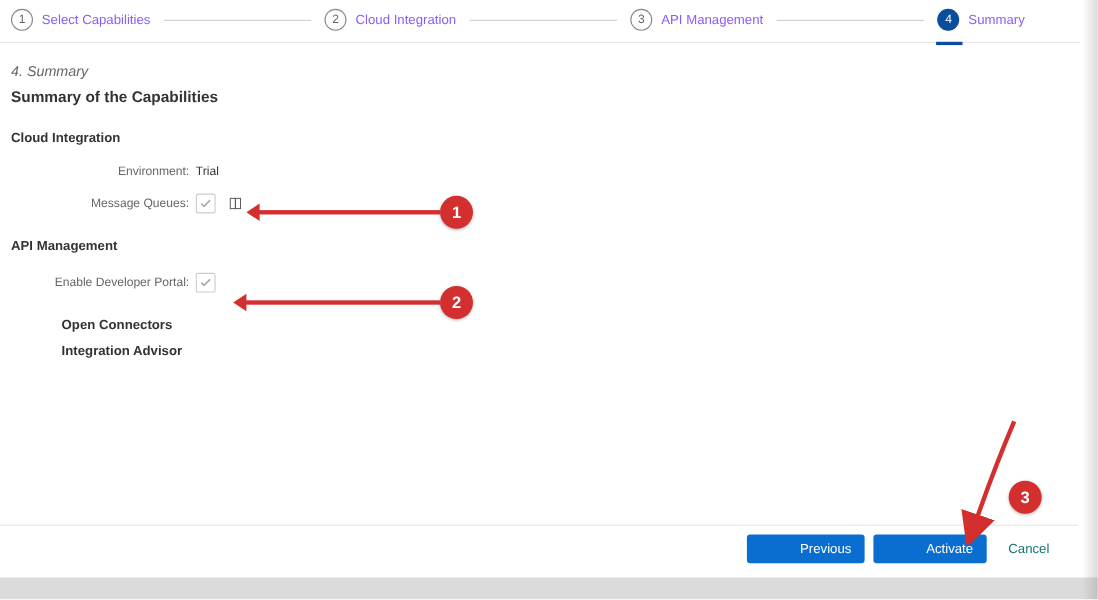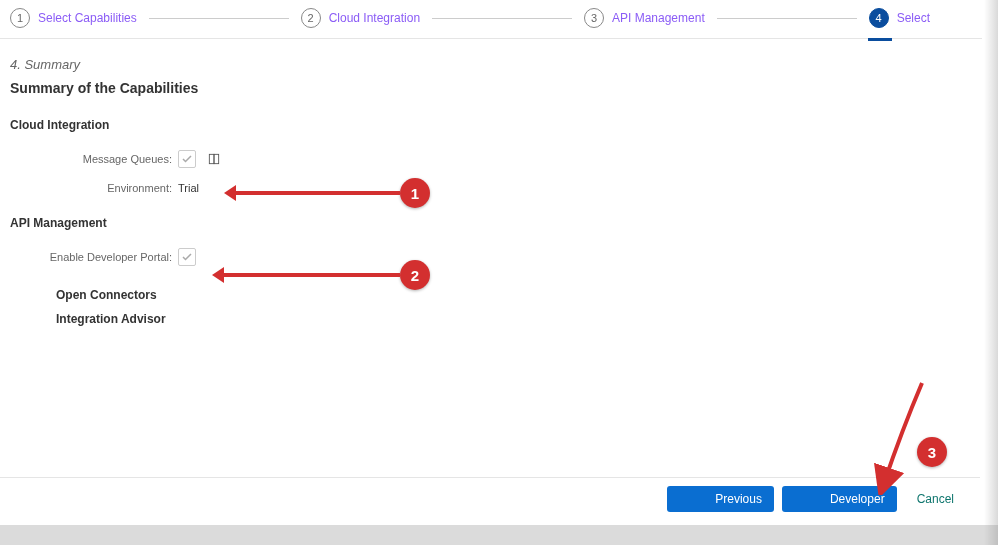--- a/index.html
+++ b/index.html
@@ -237,49 +237,49 @@
     <div class="step">
       <div class="step-circle">3</div>
       <div class="step-label">API Management</div>
     </div>
     <div class="step-connector"></div>
     <div class="step">
       <div class="step-circle active">
         <span>4</span>
         <div class="active-underline"></div>
       </div>
-      <div class="step-label">Select</div>
+      <div class="step-label">Summary</div>
     </div>
     <div style="flex:0.3"></div>
   </div>
 
   <div class="content">
     <div class="heading-num">4. Summary</div>
     <div class="heading-main">Summary of the Capabilities</div>
 
     <div class="section-gap">
       <div class="section-heading">Cloud Integration</div>
+      <div class="field-row">
+        <div class="field-label">Environment:</div>
+        <div class="field-value">Trial</div>
+      </div>
       <div class="field-row">
         <div class="field-label">Message Queues:</div>
         <div class="checkbox-look">
           <svg width="12" height="12" viewBox="0 0 24 24" fill="none" stroke="#aaa" stroke-width="3">
               <polyline points="20 6 9 17 4 12"></polyline>
             </svg>
         </div>
         <div class="copy-icon">
           <svg width="14" height="14" viewBox="0 0 24 24" fill="none" stroke-width="1.5">
               <rect x="4" y="4" width="8" height="16"></rect>
               <rect x="12" y="4" width="8" height="16"></rect>
             </svg>
         </div>
       </div>
-      <div class="field-row">
-        <div class="field-label">Environment:</div>
-        <div class="field-value">Trial</div>
-      </div>
     </div>
 
     <div class="section-gap">
       <div class="section-heading">API Management</div>
       <div class="field-row">
         <div class="field-label">Enable Developer Portal:</div>
         <div class="checkbox-look">
           <svg width="12" height="12" viewBox="0 0 24 24" fill="none" stroke="#aaa" stroke-width="3">
               <polyline points="20 6 9 17 4 12"></polyline>
             </svg>
@@ -287,21 +287,21 @@
       </div>
     </div>
 
     <div class="section-heading tight" style="margin-bottom:10px">Open Connectors</div>
 
     <div class="section-heading tight">Integration Advisor</div>
   </div>
 
   <div class="footer">
     <button class="btn btn-primary">Previous</button>
-    <button class="btn btn-primary">Developer</button>
+    <button class="btn btn-primary">Activate</button>
     <button class="btn btn-text">Cancel</button>
   </div>
 
   <div class="callout" style="top:178px; left:234px;">
     <div class="arrow-line" style="width:166px;"></div>
     <div class="callout-circle">1</div>
   </div>
 
   <div class="callout" style="top:260px; left:222px;">
     <div class="arrow-line" style="width:178px;"></div>

